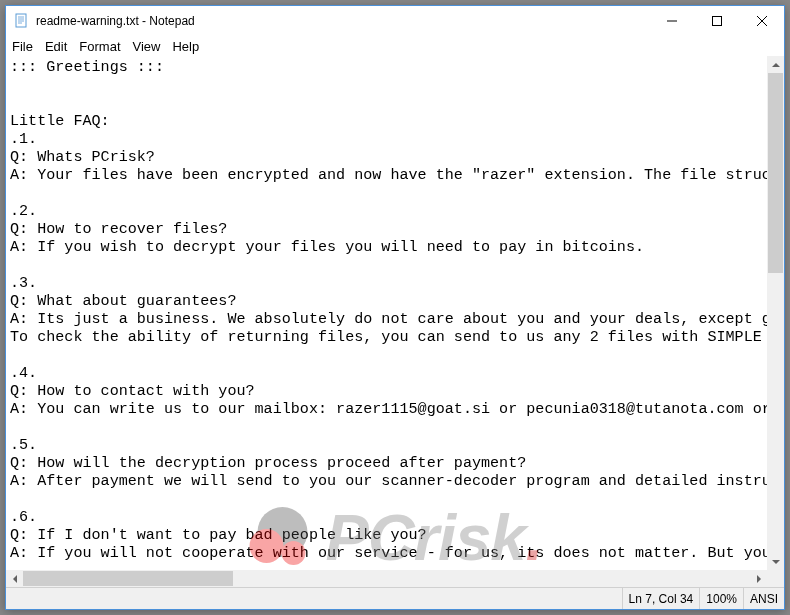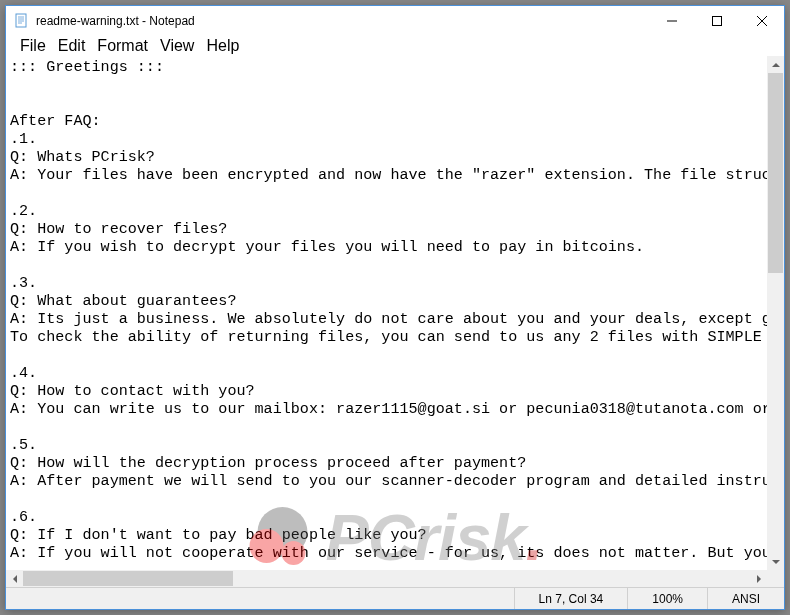--- a/index.html
+++ b/index.html
@@ -52,22 +52,22 @@
   color: #000;
   font-family: "Segoe MDL2 Assets", "Segoe UI Symbol", sans-serif;
   font-size: 10px;
 }
 .win-btn svg { width: 10px; height: 10px; }
 .menubar {
   height: 20px;
   background: #fff;
   display: flex;
   align-items: center;
-  padding-left: 8px;
-  font-size: 16px;
+  padding-left: 0;
+  font-size: 13px;
 }
 .menu-item {
   padding: 2px 6px;
   color: #000;
 }
 .editor-wrap {
   flex: 1;
   display: flex;
   overflow: hidden;
   position: relative;
@@ -124,21 +124,21 @@
   height: 22px;
   background: #f0f0f0;
   border-top: 1px solid #d0d0d0;
   display: flex;
   align-items: center;
   justify-content: flex-end;
   font-size: 12px;
   color: #000;
 }
 .status-cell {
-  padding: 0 24px;
+  padding: 0 6px;
   border-left: 1px solid #d0d0d0;
   height: 100%;
   display: flex;
   align-items: center;
 }
 .status-cell.first { border-left: none; flex: 1; }
 .watermark {
   position: absolute;
   bottom: 40px;
   left: 50%;
@@ -208,21 +208,21 @@
     <span class="menu-item">Edit</span>
     <span class="menu-item">Format</span>
     <span class="menu-item">View</span>
     <span class="menu-item">Help</span>
   </div>
 
   <div class="editor-wrap">
     <div class="editor"><span>::: Greetings :::</span>
 <span></span>
 <span></span>
-<span>After FAQ:</span>
+<span>Little FAQ:</span>
 <span>.1.</span>
 <span>Q: Whats PCrisk?</span>
 <span>A: Your files have been encrypted and now have the "razer" extension. The file structure w</span>
 <span></span>
 <span>.2.</span>
 <span>Q: How to recover files?</span>
 <span>A: If you wish to decrypt your files you will need to pay in bitcoins.</span>
 <span></span>
 <span>.3.</span>
 <span>Q: What about guarantees?</span>

